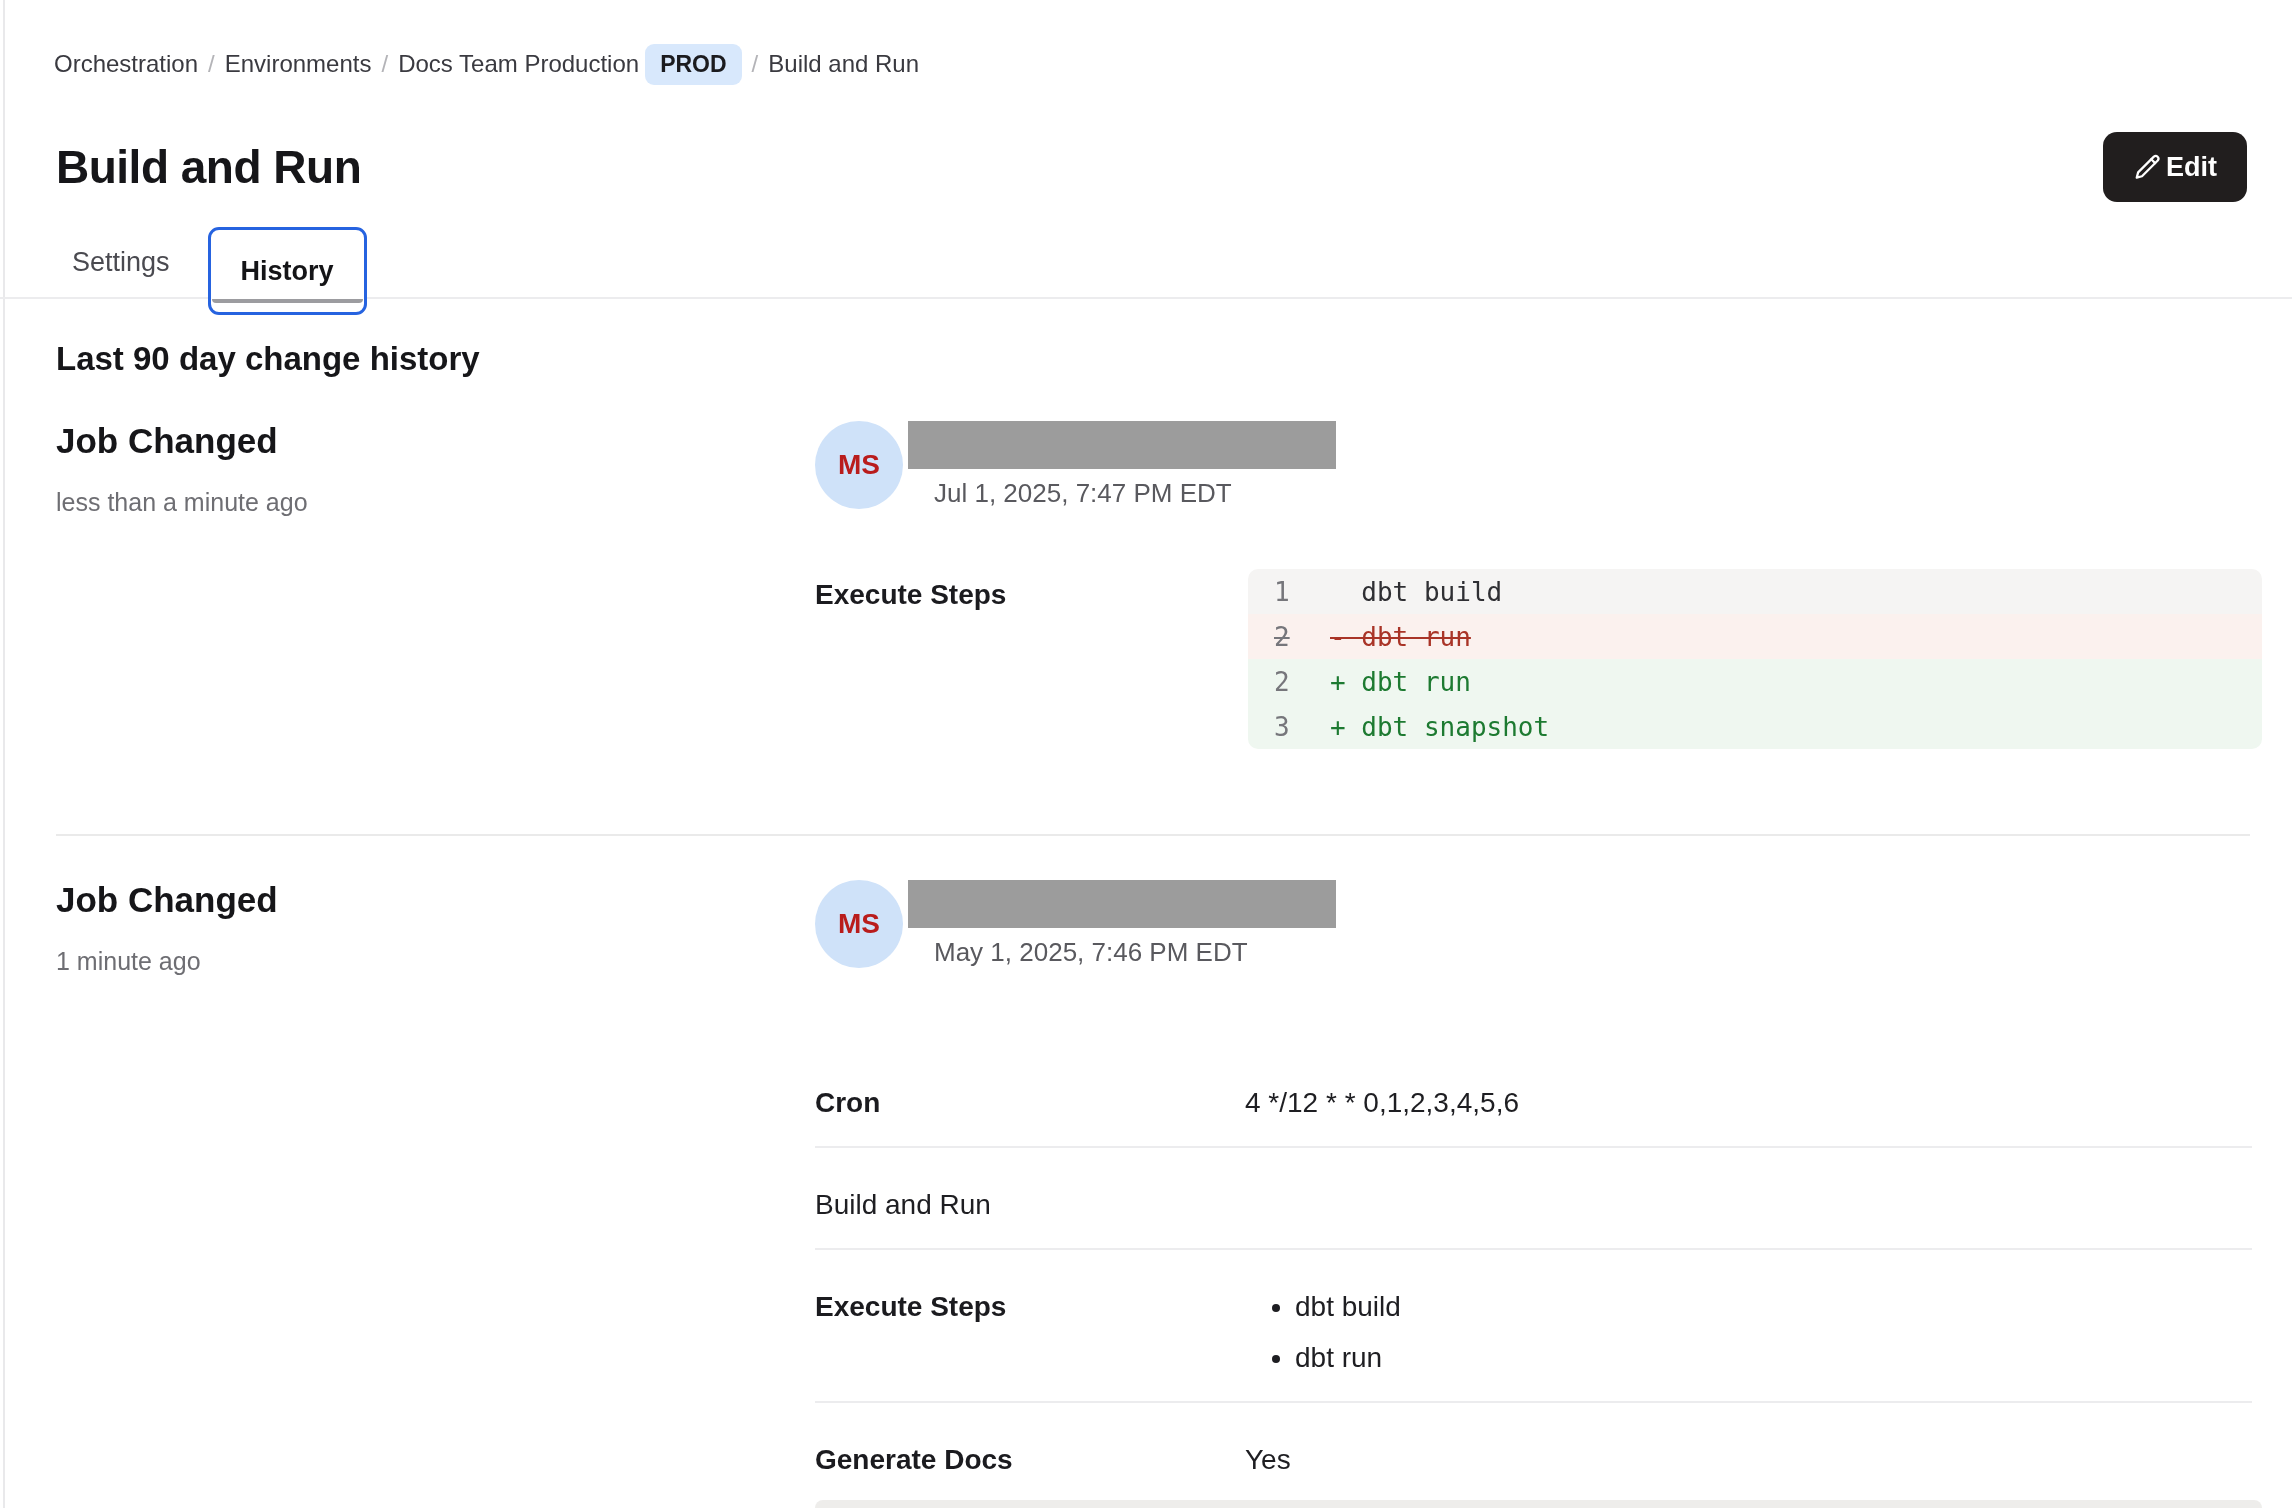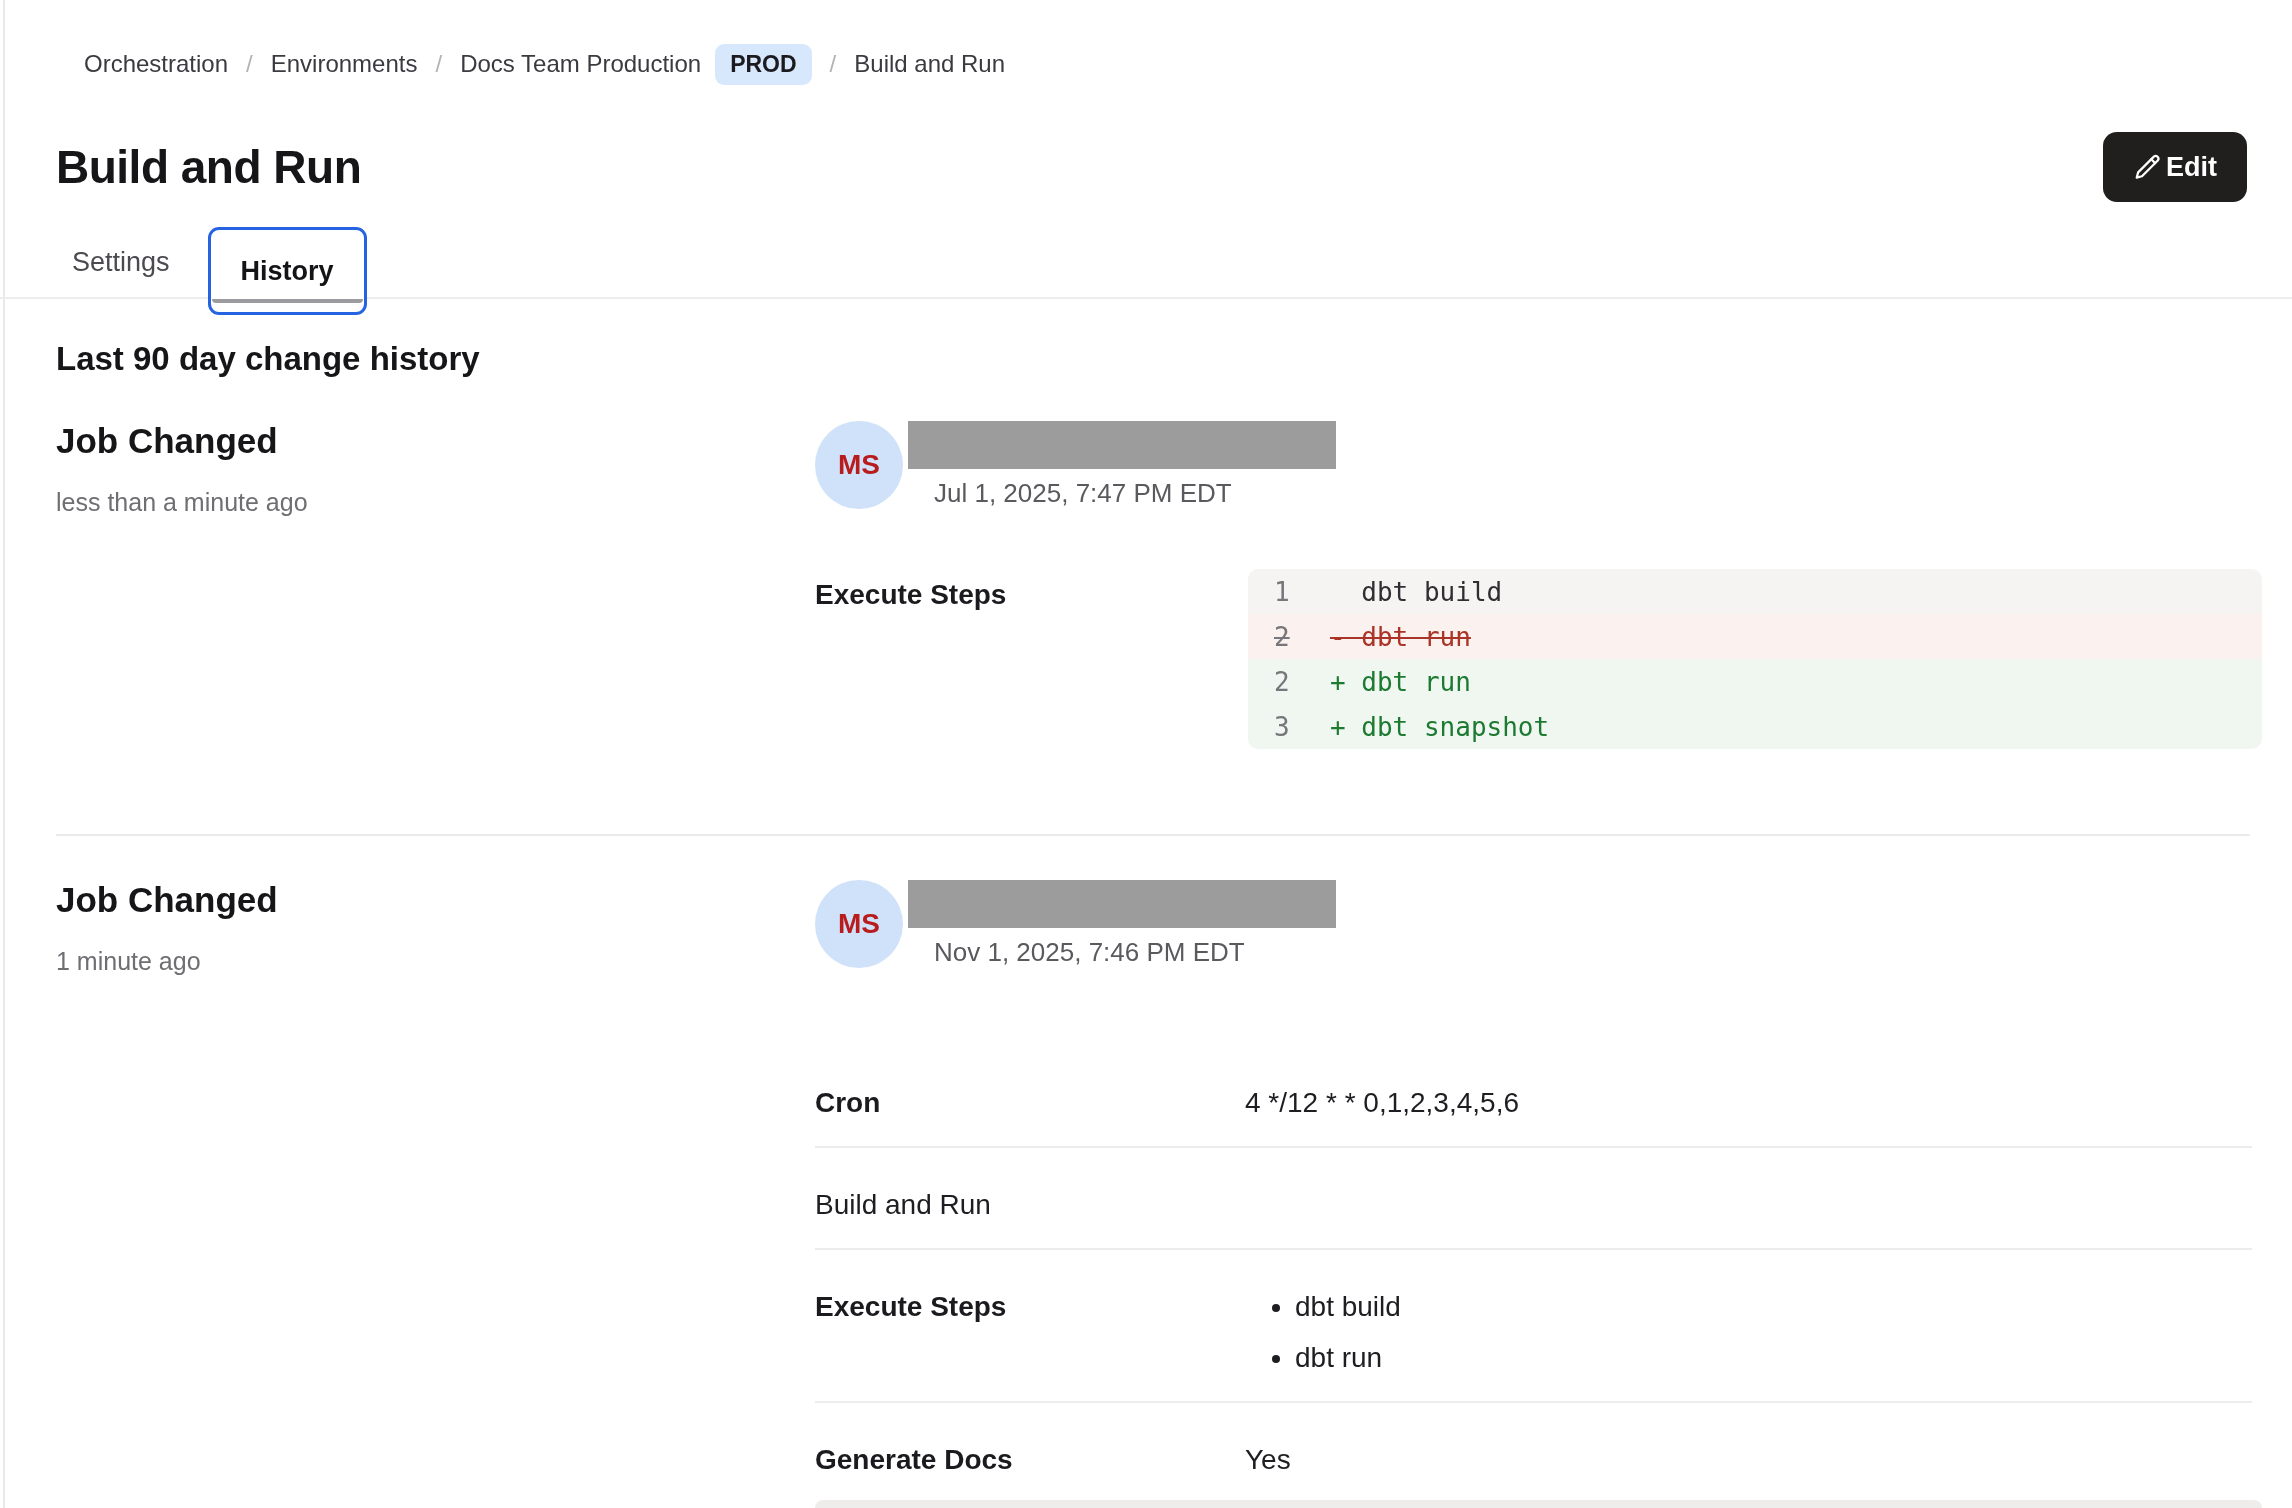--- a/index.html
+++ b/index.html
@@ -11,22 +11,22 @@
     color: #1b1b1f;
     overflow: hidden;
     position: relative;
   }
   .left-border {
     position: absolute; left: 3px; top: 0; bottom: 0; width: 2px;
     background: #e9e9eb;
   }
   
   .breadcrumb {
-    display: flex; align-items: center; gap: 18px;
-    padding: 42px 0 0 84px; height: 86px;
+    display: flex; align-items: center; gap: 10px;
+    padding: 42px 0 0 54px; height: 86px;
     font-size: 24px; color: #3a3a40;
   }
   .breadcrumb a { color: #3a3a40; text-decoration: none; cursor: pointer; }
   .crumb-sep { color: #b4b4b8; }
   .prod-badge {
     background: #d8e8fc; color: #1b1b1f;
     font-weight: 700; font-size: 23px;
     padding: 7px 15px; border-radius: 9px; margin-left: -4px;
   }
   
@@ -206,21 +206,21 @@
       <h3 class="entry-event">Job Changed</h3>
       <div class="time-ago">1 minute ago</div>
     </div>
     <div class="entry-right">
       <div class="user-row">
         <div class="avatar">
           <span>MS</span>
         </div>
         <div class="user-meta">
           <div class="redacted-bar"></div>
-          <div class="timestamp">Nov 1, 2025, 7:46 PM EDT</div>
+          <div class="timestamp">May 1, 2025, 7:46 PM EDT</div>
         </div>
       </div>
       <div class="detail-rows">
         <div class="detail-row">
           <div class="detail-label">Cron</div>
           <div class="detail-value">4 */12 * * 0,1,2,3,4,5,6</div>
         </div>
         <div class="detail-row">
           <div class="detail-value">Build and Run</div>
         </div>

